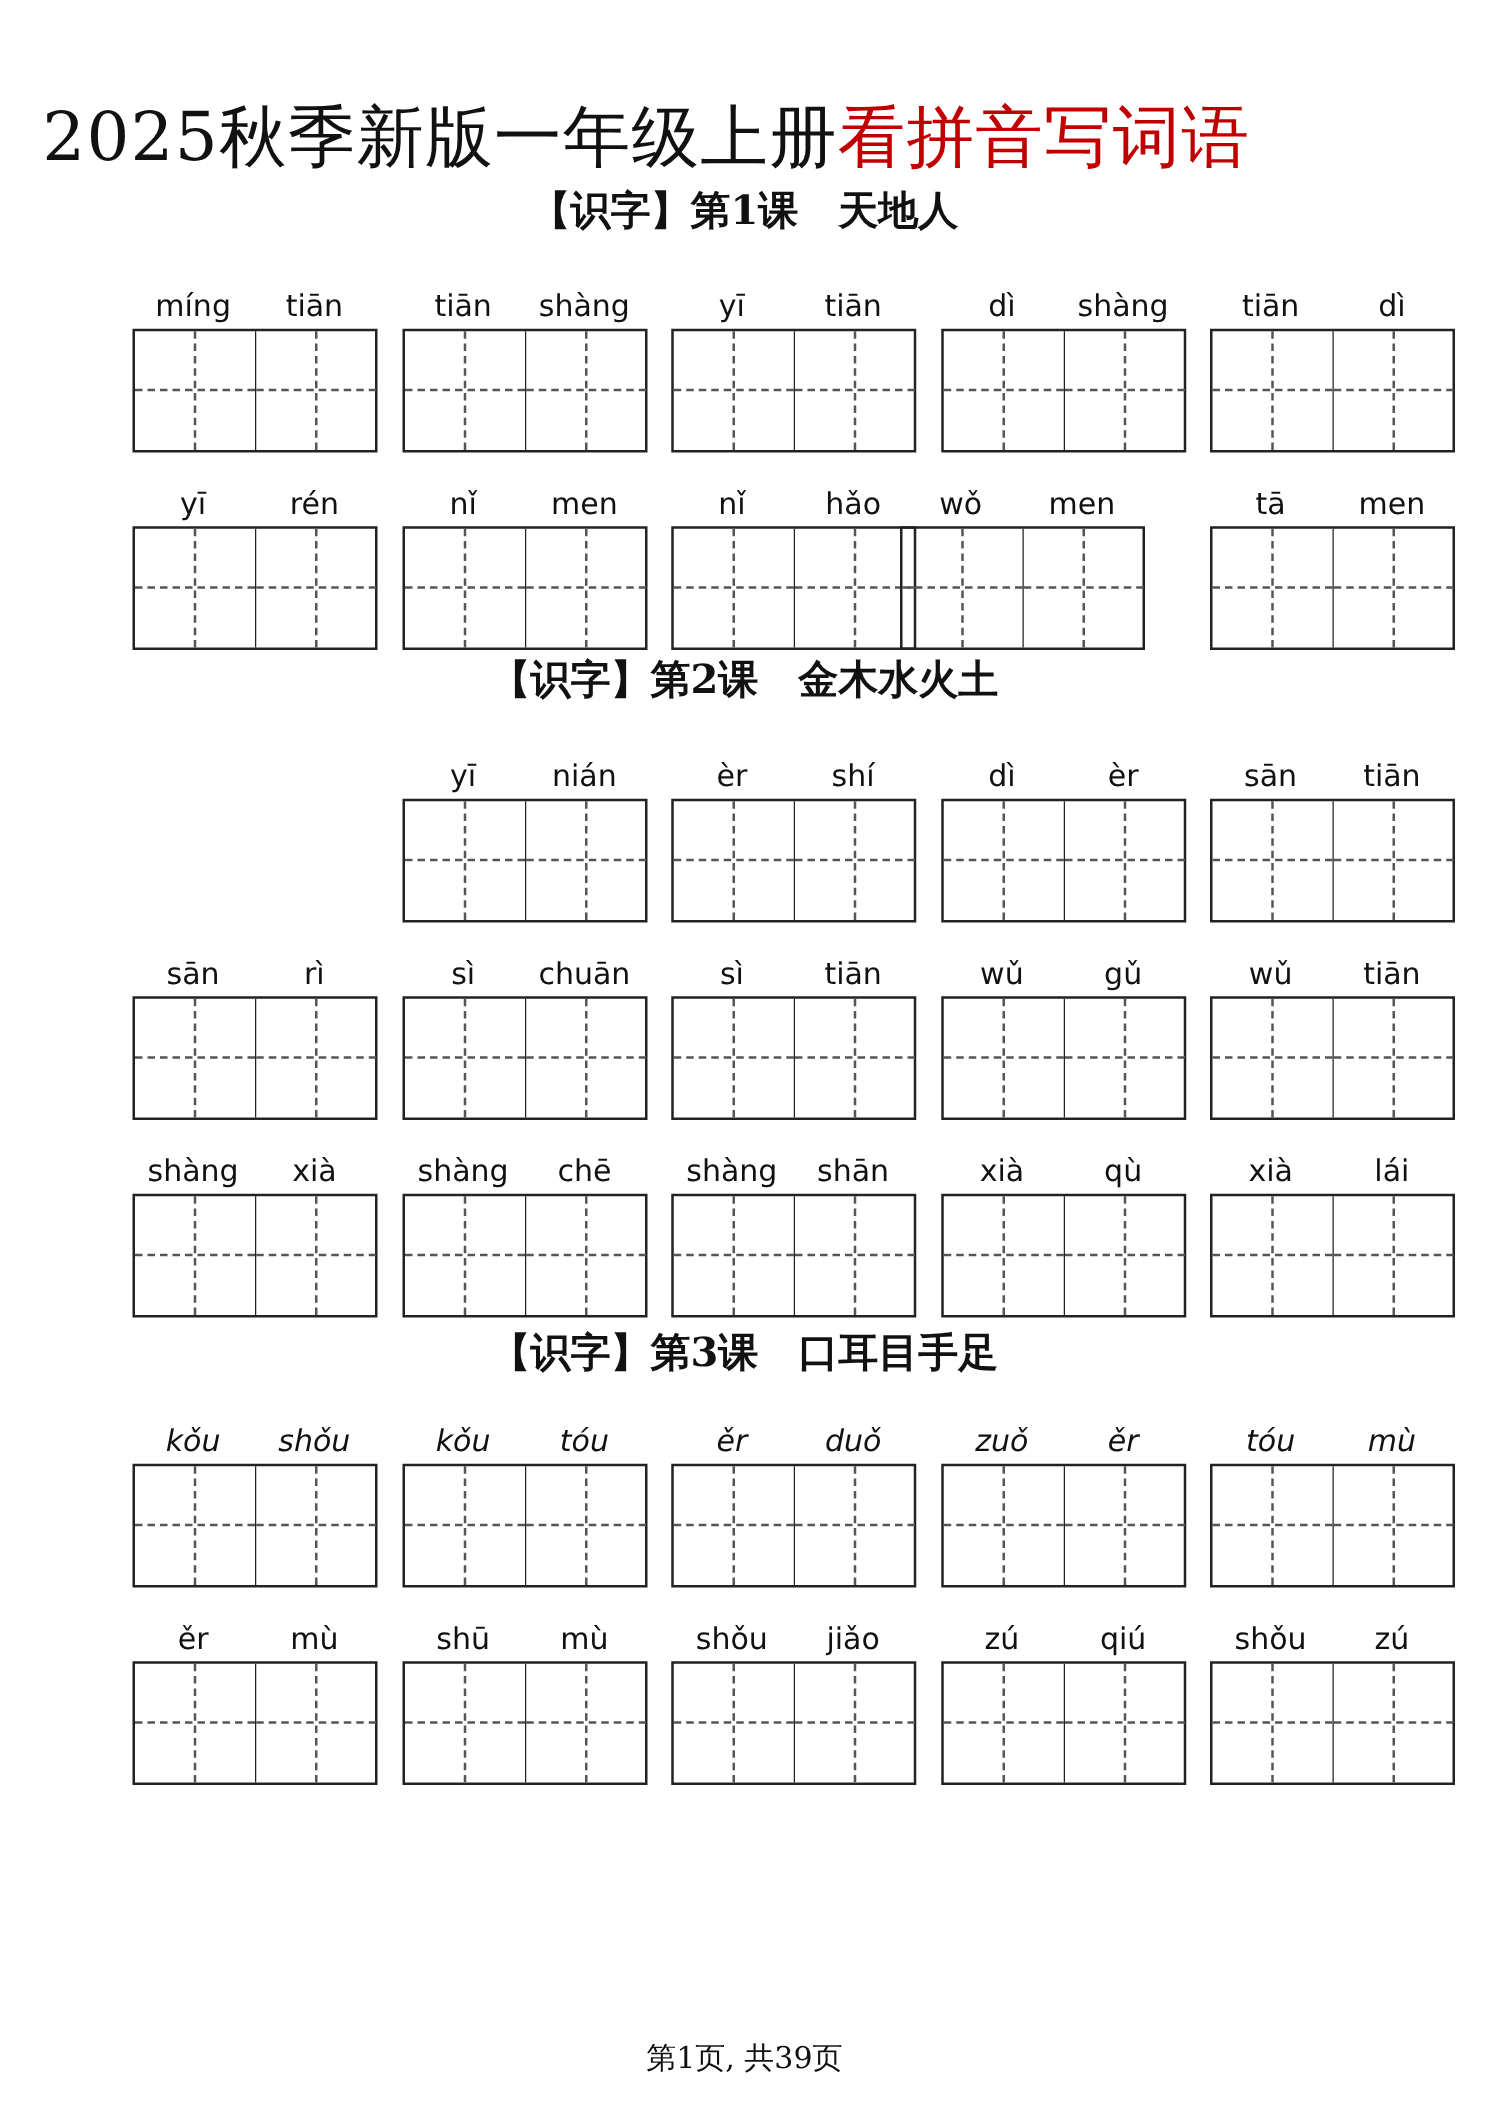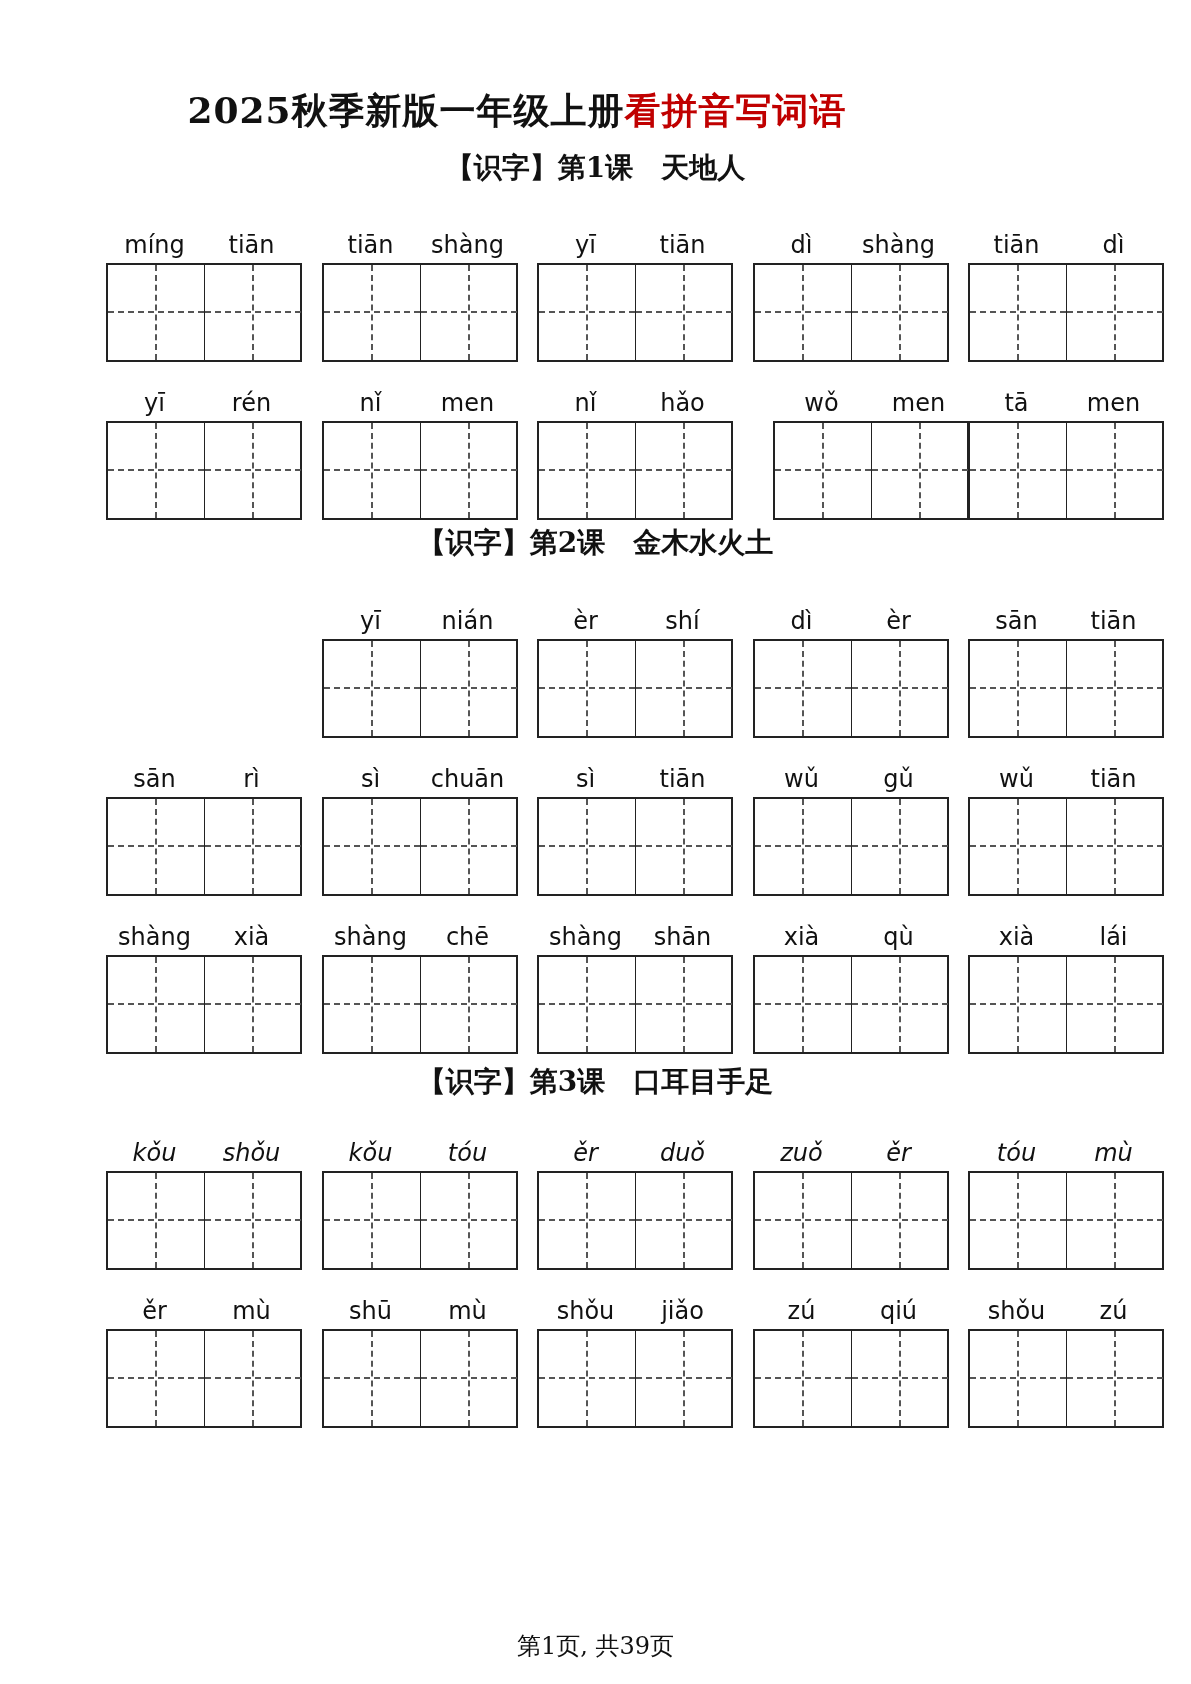--- a/index.html
+++ b/index.html
@@ -1,23 +1,23 @@
 <!DOCTYPE html>
 <html><head>
 <meta charset="utf-8">
 <style>
   html, body { margin: 0; padding: 0; background: #ffffff; }
   body { width: 1191px; height: 1684px; position: relative; overflow: hidden;
          font-family: "DejaVu Sans", sans-serif; color: #111; }
   .title { position: absolute; left: 0; width: 1034px; top: 78px; text-align: center;
-           font-family: "DejaVu Serif", serif; font-size: 36px; font-weight: bold; line-height: 64px;
+           font-family: "DejaVu Serif", serif; font-size: 54px; font-weight: normal; line-height: 64px;
            letter-spacing: 1px; white-space: nowrap; }
   .title .red { color: #c00000; }
   .lesson { position: absolute; left: 0; width: 1191px; text-align: center;
-            font-family: "DejaVu Serif", serif; font-size: 28px; font-weight: bold;
+            font-family: "DejaVu Serif", serif; font-size: 32px; font-weight: bold;
             line-height: 40px; white-space: pre; }
   .row { position: absolute; left: 71px; width: 1055px; height: 130px; margin-left: 35px; }
   .group { position: absolute; top: 0; width: 194px; height: 130px; }
   .py { position: absolute; top: 0; width: 97px; height: 32px; text-align: center;
         font-size: 24px; line-height: 32px; color: #111; white-space: nowrap; }
   .py.l { left: 0; } .py.r { left: 97px; }
   .box { position: absolute; top: 34px; left: 0; width: 192px; height: 95px;
          border: 2px solid #222; box-sizing: content-box; }
   .cell { position: absolute; top: 0; width: 96px; height: 95px; }
   .cell.c1 { left: 0; }
@@ -149,21 +149,21 @@
           <div class="cell c1">
             <div class="vdash"></div>
             <div class="hdash"></div>
           </div>
           <div class="cell c2">
             <div class="vdash"></div>
             <div class="hdash"></div>
           </div>
         </div>
       </div>
-      <div class="group" style="left: 667px;">
+      <div class="group" style="left: 614px;">
         <div class="py l">wǒ</div>
         <div class="py r">men</div>
         <div class="box">
           <div class="cell c1">
             <div class="vdash"></div>
             <div class="hdash"></div>
           </div>
           <div class="cell c2">
             <div class="vdash"></div>
             <div class="hdash"></div>

